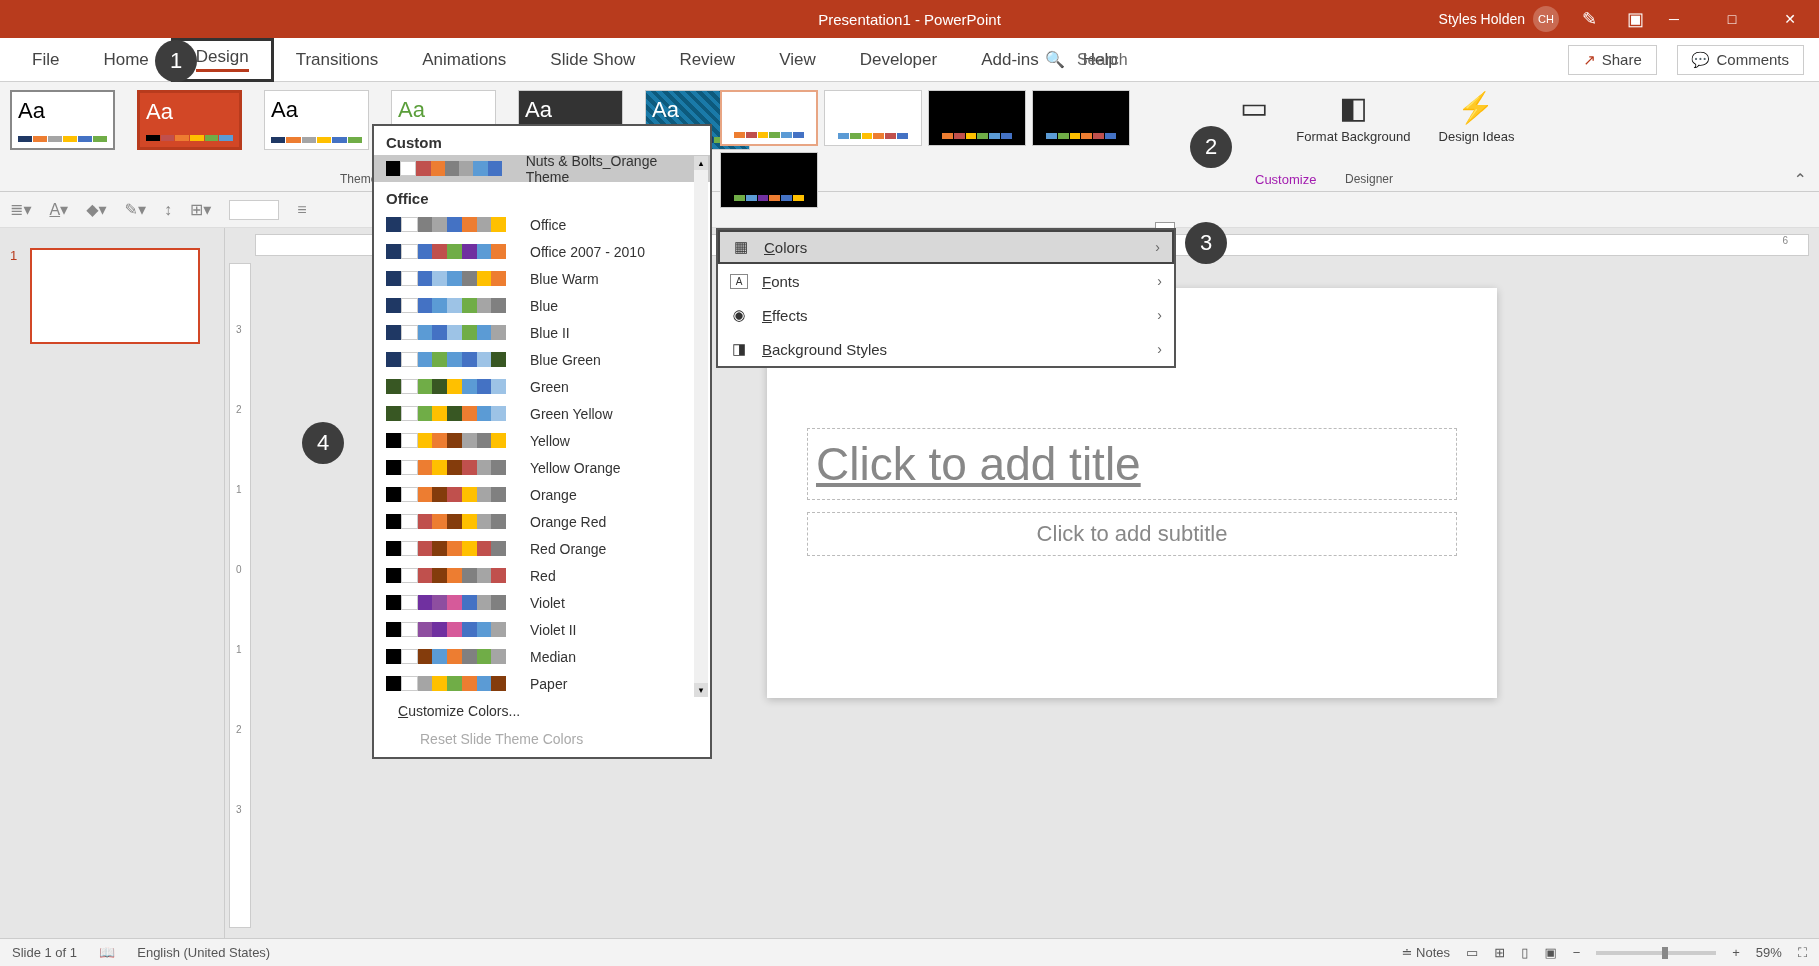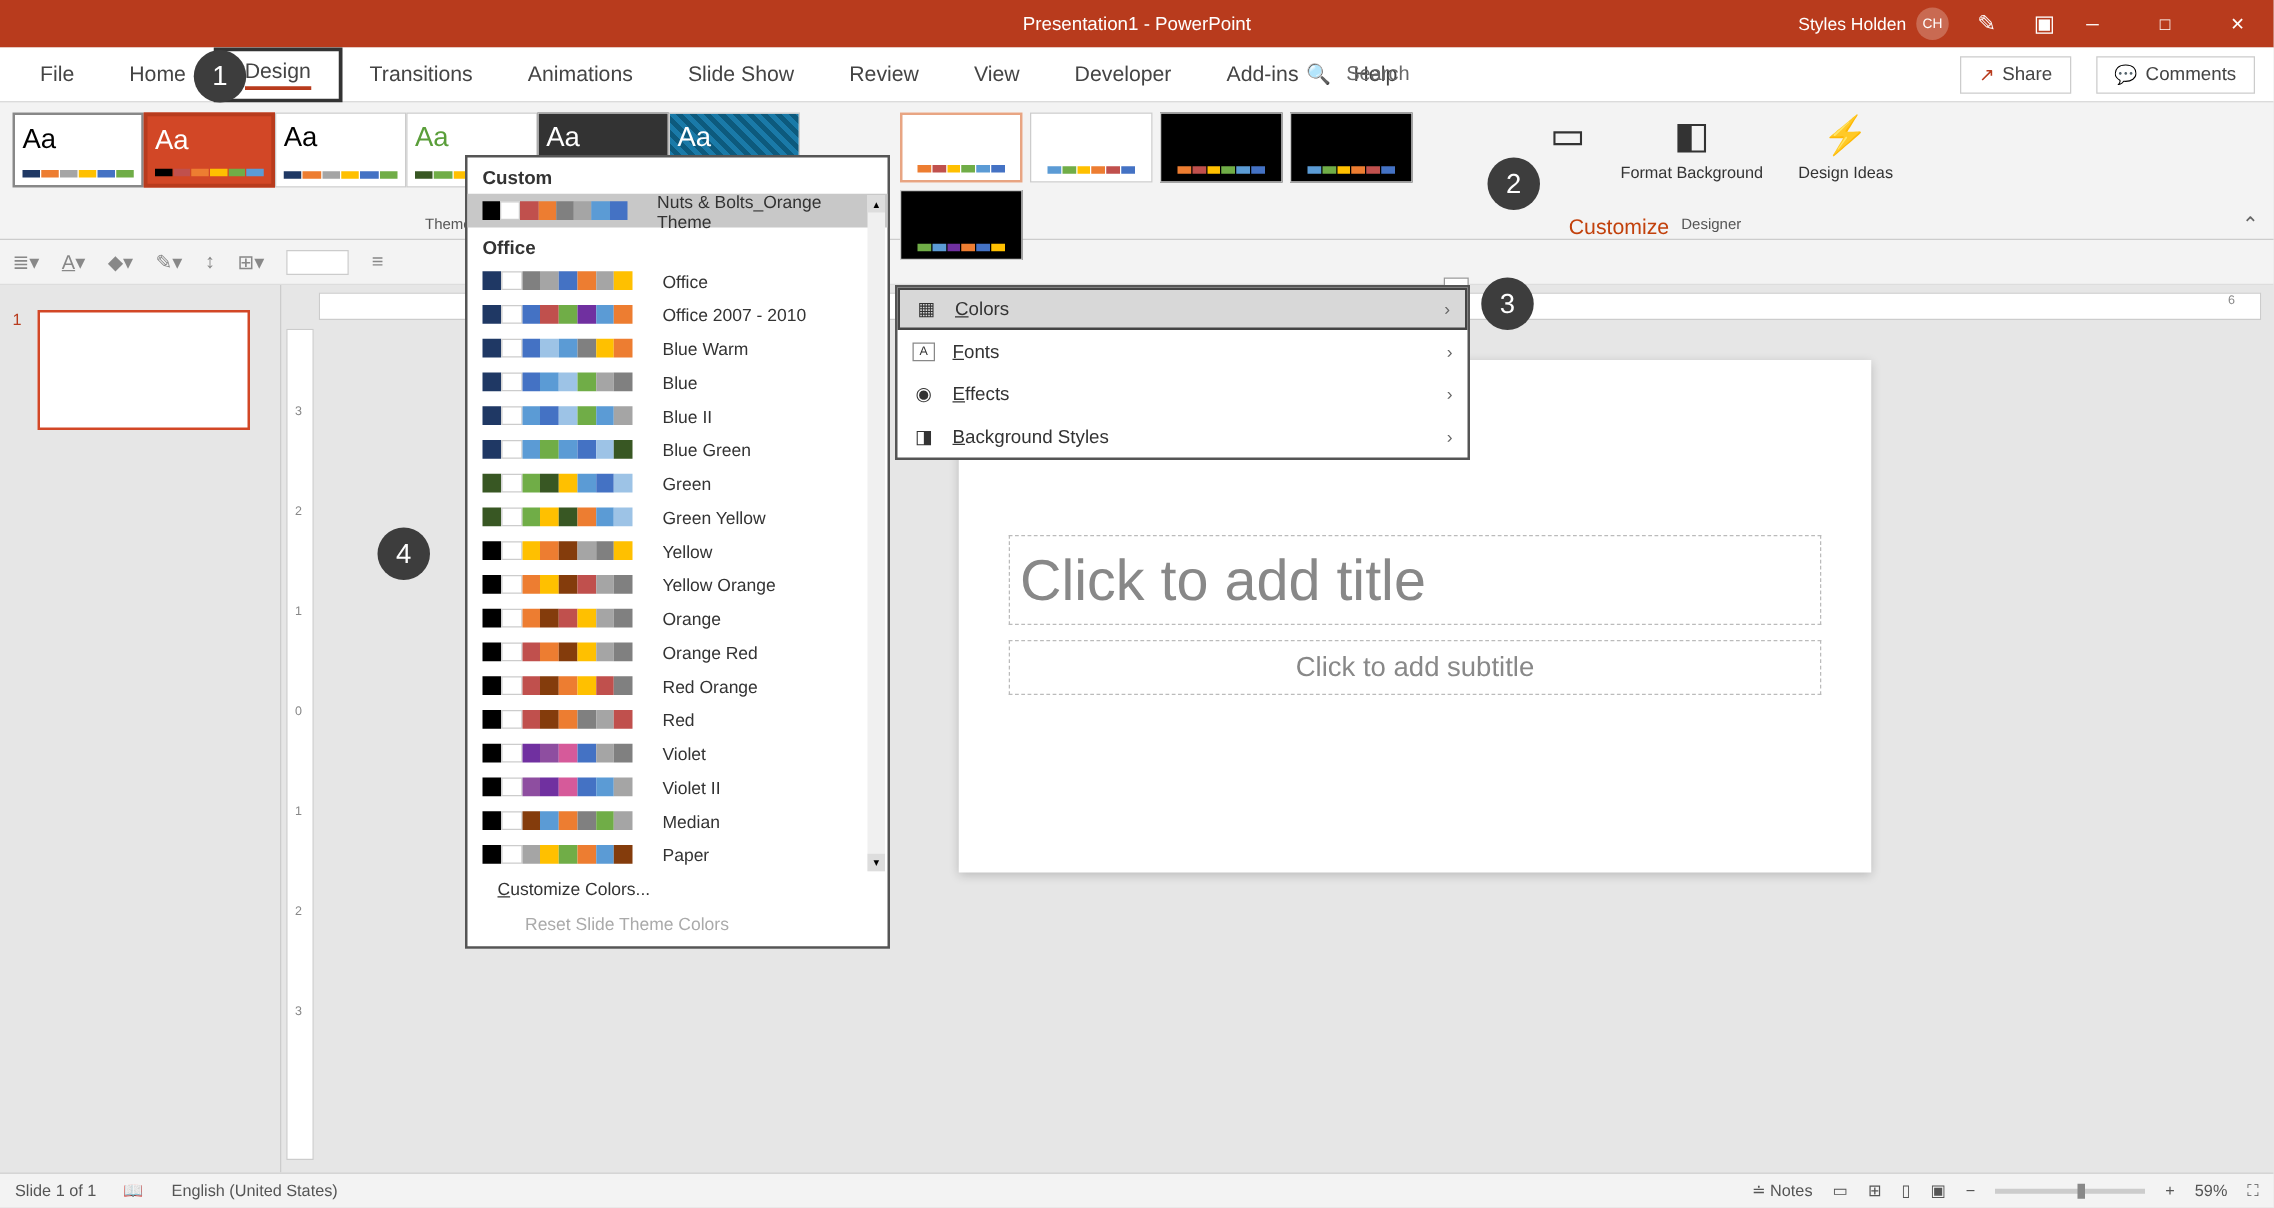--- a/index.html
+++ b/index.html
@@ -19,21 +19,21 @@
 .ribbon-tab { padding: 0 22px; height: 44px; display: flex; align-items: center; font-size: 17px; color: #444; cursor: pointer; }
 .ribbon-tab.active { border: 3px solid #333; box-sizing: border-box; }
 .ribbon-tab.active span { border-bottom: 3px solid #b83b1d; padding-bottom: 2px; }
 .search-area { position: absolute; left: 1045px; display: flex; align-items: center; gap: 12px; color: #666; font-size: 16px; }
 .share-comments { position: absolute; right: 15px; display: flex; gap: 20px; }
 .sc-btn { border: 1px solid #ccc; padding: 5px 14px; font-size: 15px; color: #444; display: flex; align-items: center; gap: 6px; }
 .sc-btn .ic { color: #b83b1d; }
 
 
 .ribbon-content { height: 110px; background: #f3f3f3; border-bottom: 1px solid #ccc; display: flex; position: relative; }
-.theme-gallery { display: flex; gap: 0; padding: 8px 10px; }
+.theme-gallery { display: flex; gap: 22px; padding: 8px 10px; }
 .theme-thumb { width: 105px; height: 60px; border: 1px solid #ccc; background: #fff; position: relative; display: flex; flex-direction: column; justify-content: space-between; padding: 6px; }
 .theme-thumb.active { border: 3px solid #b83b1d; }
 .theme-thumb .aa { font-size: 22px; }
 .theme-thumb .swatches { display: flex; gap: 1px; height: 6px; }
 .theme-thumb .swatches span { flex: 1; }
 .theme-thumb.orange { background: #d24726; } .theme-thumb.orange .aa { color: #fff; }
 .theme-thumb.green .aa { color: #5a9e3a; }
 .theme-thumb.dark { background: #333; } .theme-thumb.dark .aa { color: #fff; }
 .theme-thumb.pattern { background: repeating-linear-gradient(45deg,#1a7aa8,#1a7aa8 4px,#0d5a7d 4px,#0d5a7d 8px); }
 .theme-thumb.pattern .aa { color: #fff; }
@@ -44,40 +44,40 @@
 .variant-thumb.sel { border: 2px solid #e8a583; background: #fde9de; }
 .variant-thumb.white { background: #fff; }
 .variant-thumb.black { background: #000; }
 .variant-thumb .sw { display: flex; gap: 1px; width: 70px; height: 6px; }
 .variant-thumb .sw span { flex: 1; }
 .variant-more { position: absolute; left: 1155px; top: 140px; width: 20px; height: 20px; border: 1px solid #999; background: #fff; display: flex; align-items: center; justify-content: center; font-size: 9px; }
 
 .customize-group { position: absolute; left: 1240px; top: 8px; display: flex; gap: 28px; align-items: flex-start; }
 .cust-btn { display: flex; flex-direction: column; align-items: center; gap: 4px; font-size: 13px; color: #333; text-align: center; }
 .cust-btn .ic { font-size: 30px; }
-.cust-label { position: absolute; left: 1255px; top: 90px; font-size: 17px; color: #c2410c; }
+.cust-label { position: absolute; left: 1255px; top: 90px; font-size: 13px; color: #a21caf; }
 .designer-label { position: absolute; left: 1345px; top: 90px; font-size: 12px; color: #555; }
 .collapse-ribbon { position: absolute; right: 12px; top: 88px; font-size: 16px; color: #666; }
 
 
 .quick-bar { height: 36px; background: #f3f3f3; border-bottom: 1px solid #ddd; display: flex; align-items: center; gap: 18px; padding: 0 10px; color: #888; }
 .quick-bar .qb { font-size: 16px; }
 
 
 .main { position: absolute; top: 228px; left: 0; right: 0; bottom: 28px; display: flex; background: #e6e6e6; }
 .thumbs-panel { width: 225px; border-right: 1px solid #ccc; padding: 20px 0 0 10px; }
 .slide-num { font-size: 13px; color: #b83b1d; display: inline-block; vertical-align: top; margin-right: 8px; }
 .slide-thumb { width: 170px; height: 96px; border: 2px solid #d24726; background: #fff; display: inline-block; }
 .editor { flex: 1; position: relative; }
 .ruler-h { position: absolute; top: 6px; left: 30px; right: 10px; height: 22px; background: #fff; border: 1px solid #ccc; }
 .ruler-v { position: absolute; top: 35px; left: 4px; width: 22px; bottom: 10px; background: #fff; border: 1px solid #ccc; }
 .ruler-h .tick, .ruler-v .tick { font-size: 10px; color: #888; position: absolute; }
 .canvas-wrap { position: absolute; left: 40px; top: 60px; right: 40px; bottom: 20px; display: flex; align-items: flex-start; justify-content: center; }
 .slide-canvas { width: 730px; height: 410px; background: #fff; box-shadow: 0 2px 8px rgba(0,0,0,0.2); padding: 140px 40px 0 40px; margin-left: 220px; }
-.slide-title { font-size: 46px; color: #888; border: 1px dashed #bbb; padding: 8px; }
+.slide-title { font-size: 46px; color: #888; border: 1px dashed #bbb; padding: 8px; text-decoration: underline; }
 .slide-subtitle { font-size: 22px; color: #888; border: 1px dashed #bbb; padding: 8px; text-align: center; margin-top: 12px; }
 
 
 .variants-menu { position: absolute; left: 716px; top: 228px; width: 460px; background: #fff; border: 2px solid #555; z-index: 50; }
 .vm-row { height: 34px; display: flex; align-items: center; padding: 0 12px; gap: 14px; font-size: 15px; color: #333; position: relative; }
 .vm-row.highlight { background: #d8d8d8; border: 2px solid #444; }
 .vm-row .arrow { position: absolute; right: 12px; color: #666; font-size: 14px; }
 .vm-row .ic { width: 18px; display: flex; justify-content: center; }
 .vm-row u { text-decoration: underline; }
 

